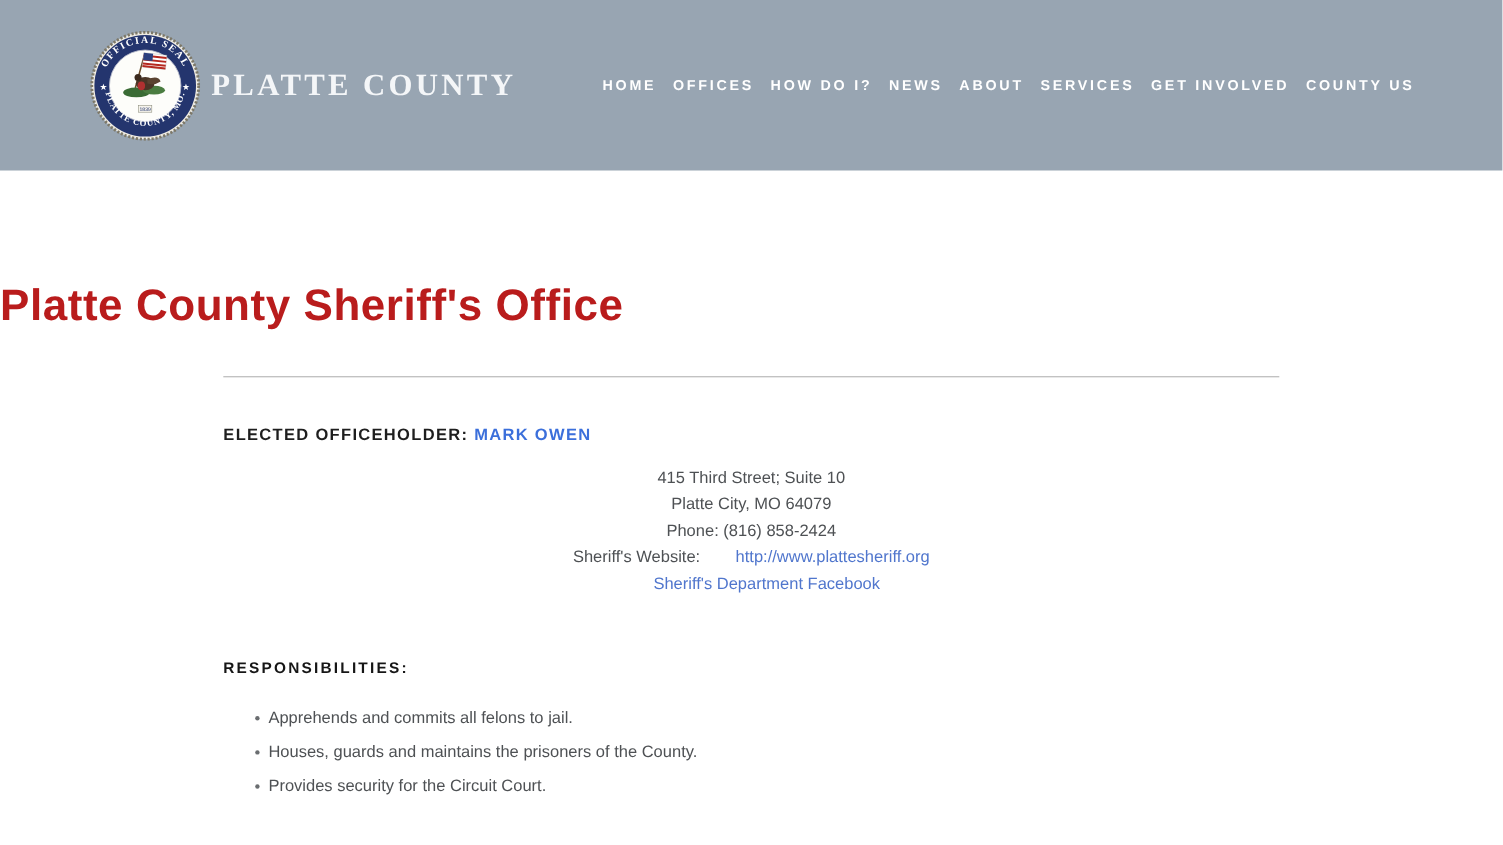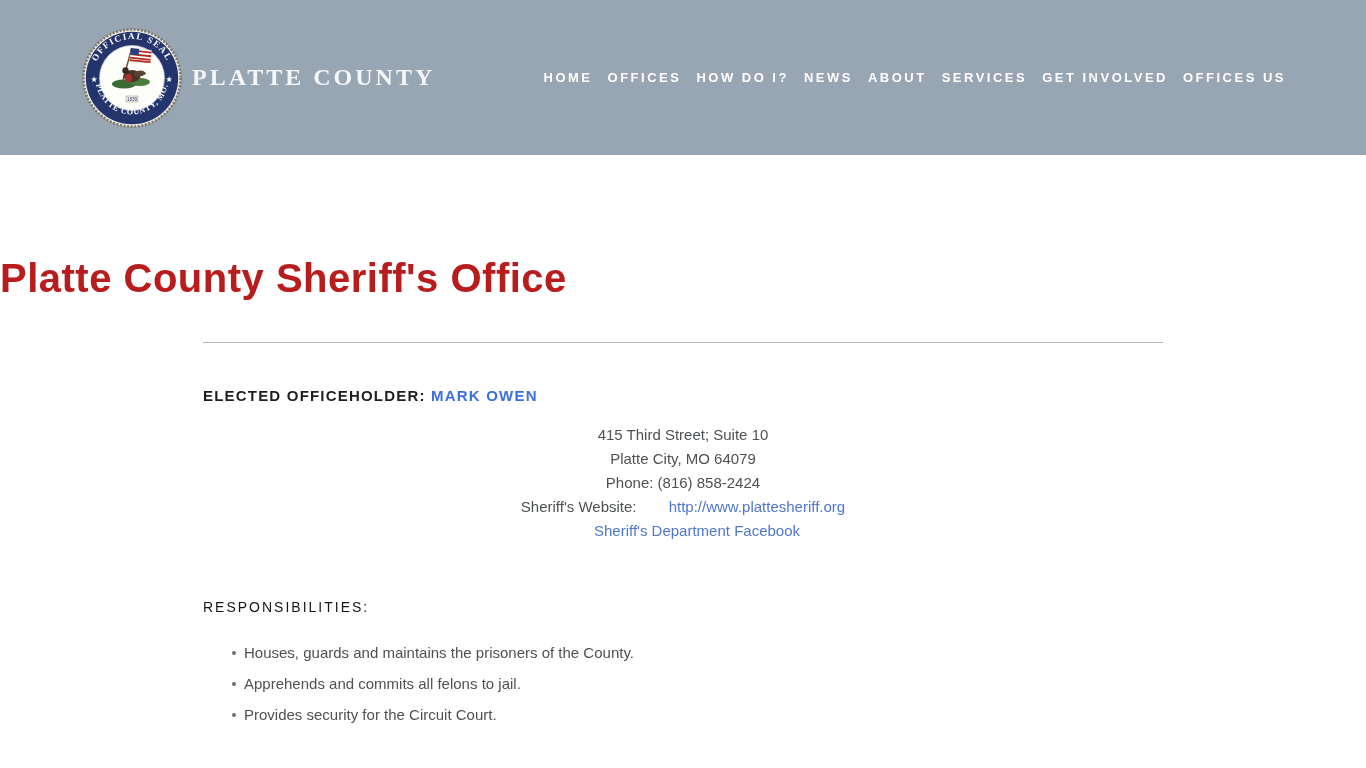--- a/index.html
+++ b/index.html
@@ -20,21 +20,21 @@
     align-items: center;
     gap: 10px;
     flex: 0 0 auto;
     cursor: pointer;
     text-decoration: none;
   }
   .seal { width: 100px; height: 100px; display: block; }
   .brand-name {
     font-family: "Liberation Serif", "DejaVu Serif", serif;
     font-weight: 700;
-    font-size: 24px;
+    font-size: 28px;
     letter-spacing: 3px;
     color: #f4f6f8;
     white-space: nowrap;
   }
   .main-nav {
     margin-left: auto;
     display: flex;
     gap: 15px;
     align-items: flex-start;
   }
@@ -83,21 +83,21 @@
     text-align: center;
     font-size: 15px;
     line-height: 24px;
     color: #4e5154;
   }
   .address-block a { color: #5076cd; text-decoration: none; padding-left: 28px; }
 
   .resp-heading {
     margin-top: 56px;
     font-size: 14px;
-    font-weight: 400;
+    font-weight: 700;
     letter-spacing: 2px;
     color: #161616;
   }
   .resp-list {
     list-style: none;
     margin-top: 27px;
   }
   .resp-list li {
     position: relative;
     padding-left: 41px;
@@ -169,21 +169,21 @@
     <span class="brand-name">PLATTE COUNTY</span>
   </a>
   <nav class="main-nav">
     <a>HOME</a>
     <a>OFFICES</a>
     <a>HOW DO I?</a>
     <a>NEWS</a>
     <a>ABOUT</a>
     <a>SERVICES</a>
     <a>GET INVOLVED</a>
-    <a>OFFICES US</a>
+    <a>COUNTY US</a>
   </nav>
 </header>
 
 <main>
   <h1 class="page-title">Platte County Sheriff's Office</h1>
 
   <div class="container">
     <hr class="divider">
 
     <p class="officeholder">
@@ -200,18 +200,18 @@
         <a>http://www.plattesheriff.org</a>
       </div>
       <div>
         <a>Sheriff's Department Facebook</a>
       </div>
     </div>
 
     <h2 class="resp-heading">RESPONSIBILITIES:</h2>
 
     <ul class="resp-list">
+      <li>Apprehends and commits all felons to jail.</li>
       <li>Houses, guards and maintains the prisoners of the County.</li>
-      <li>Apprehends and commits all felons to jail.</li>
       <li>Provides security for the Circuit Court.</li>
     </ul>
   </div>
 </main>
 
 </body></html>

